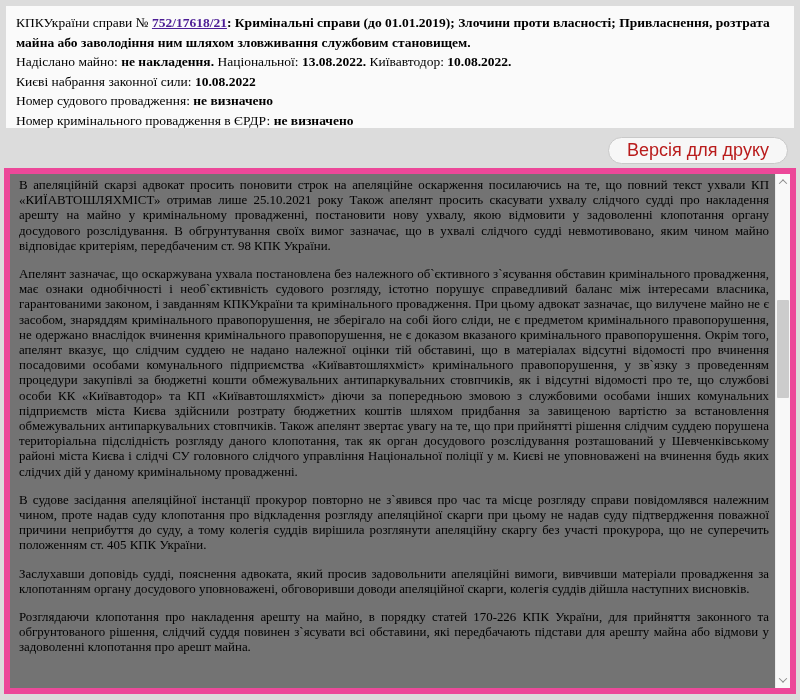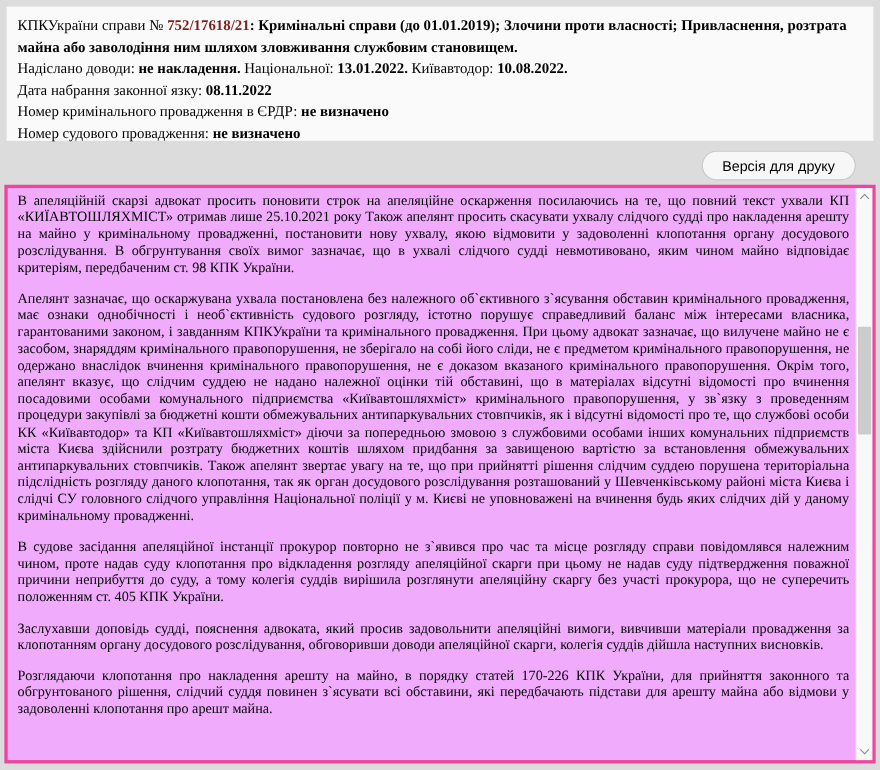--- a/index.html
+++ b/index.html
@@ -17,44 +17,45 @@
     left: 6px; top: 6px; right: 6px;
     height: 122px;
     background: #fafafa;
     padding: 7px 10px 6px 10px;
     font-size: 13.5px;
     line-height: 19.5px;
   }
   .meta-line { white-space: normal; }
   .meta-line .b { font-weight: bold; }
   .case-link {
-    color: #7f1d1d;
+    color: #4c1d95;
     font-weight: bold;
+    text-decoration: underline;
     cursor: pointer;
   }
   
   .print-btn {
     position: absolute;
-    top: 137px; right: 22px;
+    top: 137px; right: 12px;
     height: 27px;
     padding: 0 18px;
     background: #f7f7f7;
     border: 1px solid #c9c9c9;
     border-radius: 14px;
     font-family: "Liberation Sans", "DejaVu Sans", sans-serif;
-    font-size: 13px;
-    color: #000000;
+    font-size: 18px;
+    color: #b91c1c;
     cursor: pointer;
   }
   
   .doc-area {
     position: absolute;
     left: 4px; right: 4px; top: 168px; bottom: 6px;
-    background: #f0abfc;
-    border: 3px solid #ec4899;
+    background: #737373;
+    border: 6px solid #ec4899;
   }
   .doc-content {
     position: absolute;
     left: 9px; right: 21px; top: 4px; bottom: 2px;
     overflow: hidden;
     font-size: 12.9px;
     line-height: 15.2px;
     text-align: justify;
   }
   .doc-content p { margin: 0 0 13px 0; }
@@ -96,49 +97,49 @@
 </head>
 <body>
 
 <div class="meta-panel">
   <div class="meta-line">
     <span>КПКУкраїни справи №</span>
     <a class="case-link">752/17618/21</a><span class="b">:</span>
     <span class="b">Кримінальні справи (до 01.01.2019); Злочини проти власності; Привласнення, розтрата майна або заволодіння ним шляхом зловживання службовим становищем.</span>
   </div>
   <div class="meta-line">
-    <span>Надіслано доводи:</span>
+    <span>Надіслано майно:</span>
     <span class="b">не накладення.</span>
     <span>Національної:</span>
-    <span class="b">13.01.2022.</span>
+    <span class="b">13.08.2022.</span>
     <span>Київавтодор:</span>
     <span class="b">10.08.2022.</span>
   </div>
   <div class="meta-line">
-    <span>Дата набрання законної язку:</span>
-    <span class="b">08.11.2022</span>
+    <span>Києві набрання законної сили:</span>
+    <span class="b">10.08.2022</span>
+  </div>
+  <div class="meta-line">
+    <span>Номер судового провадження:</span>
+    <span class="b">не визначено</span>
   </div>
   <div class="meta-line">
     <span>Номер кримінального провадження в ЄРДР:</span>
-    <span class="b">не визначено</span>
-  </div>
-  <div class="meta-line">
-    <span>Номер судового провадження:</span>
     <span class="b">не визначено</span>
   </div>
 </div>
 
 <button class="print-btn">Версія для друку</button>
 
 <div class="doc-area">
   <div class="doc-content">
     <p>В апеляційній скарзі адвокат просить поновити строк на апеляційне оскарження посилаючись на те, що повний текст ухвали КП «КИЇАВТОШЛЯХМІСТ» отримав лише 25.10.2021 року  Також апелянт  просить скасувати ухвалу слідчого судді про накладення арешту на майно у кримінальному провадженні, постановити нову ухвалу, якою відмовити у задоволенні клопотання органу досудового розслідування. В обгрунтування своїх вимог зазначає, що в ухвалі слідчого судді невмотивовано, яким чином майно відповідає критеріям, передбаченим ст. 98 КПК України.</p>
     <p>Апелянт зазначає, що оскаржувана ухвала постановлена без належного об`єктивного з`ясування обставин кримінального провадження, має ознаки однобічності і необ`єктивність судового розгляду, істотно порушує справедливий баланс між інтересами власника, гарантованими законом, і завданням КПКУкраїни та кримінального  провадження. При цьому адвокат зазначає, що вилучене майно не є засобом, знаряддям кримінального правопорушення, не зберігало на собі його сліди, не є предметом кримінального правопорушення, не одержано внаслідок вчинення кримінального правопорушення, не є доказом вказаного кримінального правопорушення. Окрім того, апелянт вказує, що  слідчим суддею  не надано належної оцінки тій обставині, що в матеріалах відсутні відомості про вчинення посадовими  особами  комунального підприємства «Київавтошляхміст» кримінального правопорушення, у зв`язку з проведенням процедури закупівлі за бюджетні кошти обмежувальних антипаркувальних стовпчиків, як і відсутні відомості про те, що службові особи КК «Київавтодор» та КП «Київавтошляхміст» діючи за попередньою змовою з службовими особами інших комунальних підприємств міста Києва здійснили розтрату бюджетних коштів шляхом придбання за завищеною вартістю за встановлення обмежувальних антипаркувальних стовпчиків.  Також апелянт звертає увагу на те, що при прийнятті рішення слідчим суддею порушена територіальна підслідність розгляду даного клопотання, так як орган досудового розслідування розташований у Шевченківському районі міста Києва і слідчі СУ головного слідчого управління Національної поліції у м. Києві не уповноважені на вчинення будь яких слідчих дій у даному кримінальному провадженні.</p>
     <p>В судове засідання апеляційної інстанції прокурор повторно не з`явився про час та місце розгляду справи повідомлявся належним чином, проте надав суду клопотання про відкладення розгляду апеляційної скарги при цьому не надав суду підтвердження поважної причини неприбуття до суду, а тому колегія суддів вирішила розглянути апеляційну скаргу без участі прокурора, що не суперечить положенням ст. 405 КПК України.</p>
-    <p>Заслухавши доповідь судді, пояснення адвоката, який просив задовольнити апеляційні вимоги, вивчивши матеріали провадження за клопотанням органу досудового розслідування, обговоривши доводи апеляційної скарги, колегія суддів дійшла наступних висновків.</p>
+    <p>Заслухавши доповідь судді, пояснення адвоката, який просив задовольнити апеляційні вимоги, вивчивши матеріали провадження за клопотанням органу досудового уповноважені, обговоривши доводи апеляційної скарги, колегія суддів дійшла наступних висновків.</p>
     <p>Розглядаючи клопотання про накладення арешту на майно, в порядку статей 170-226 КПК України, для прийняття законного та обгрунтованого рішення, слідчий суддя повинен з`ясувати всі обставини, які передбачають підстави для арешту майна або відмови у задоволенні клопотання про арешт майна.</p>
   </div>
   <div class="scrollbar">
     <div class="sb-btn">
       <span class="chev up"></span>
     </div>
     <div class="sb-track">
       <div class="sb-thumb"></div>
     </div>
     <div class="sb-btn">

